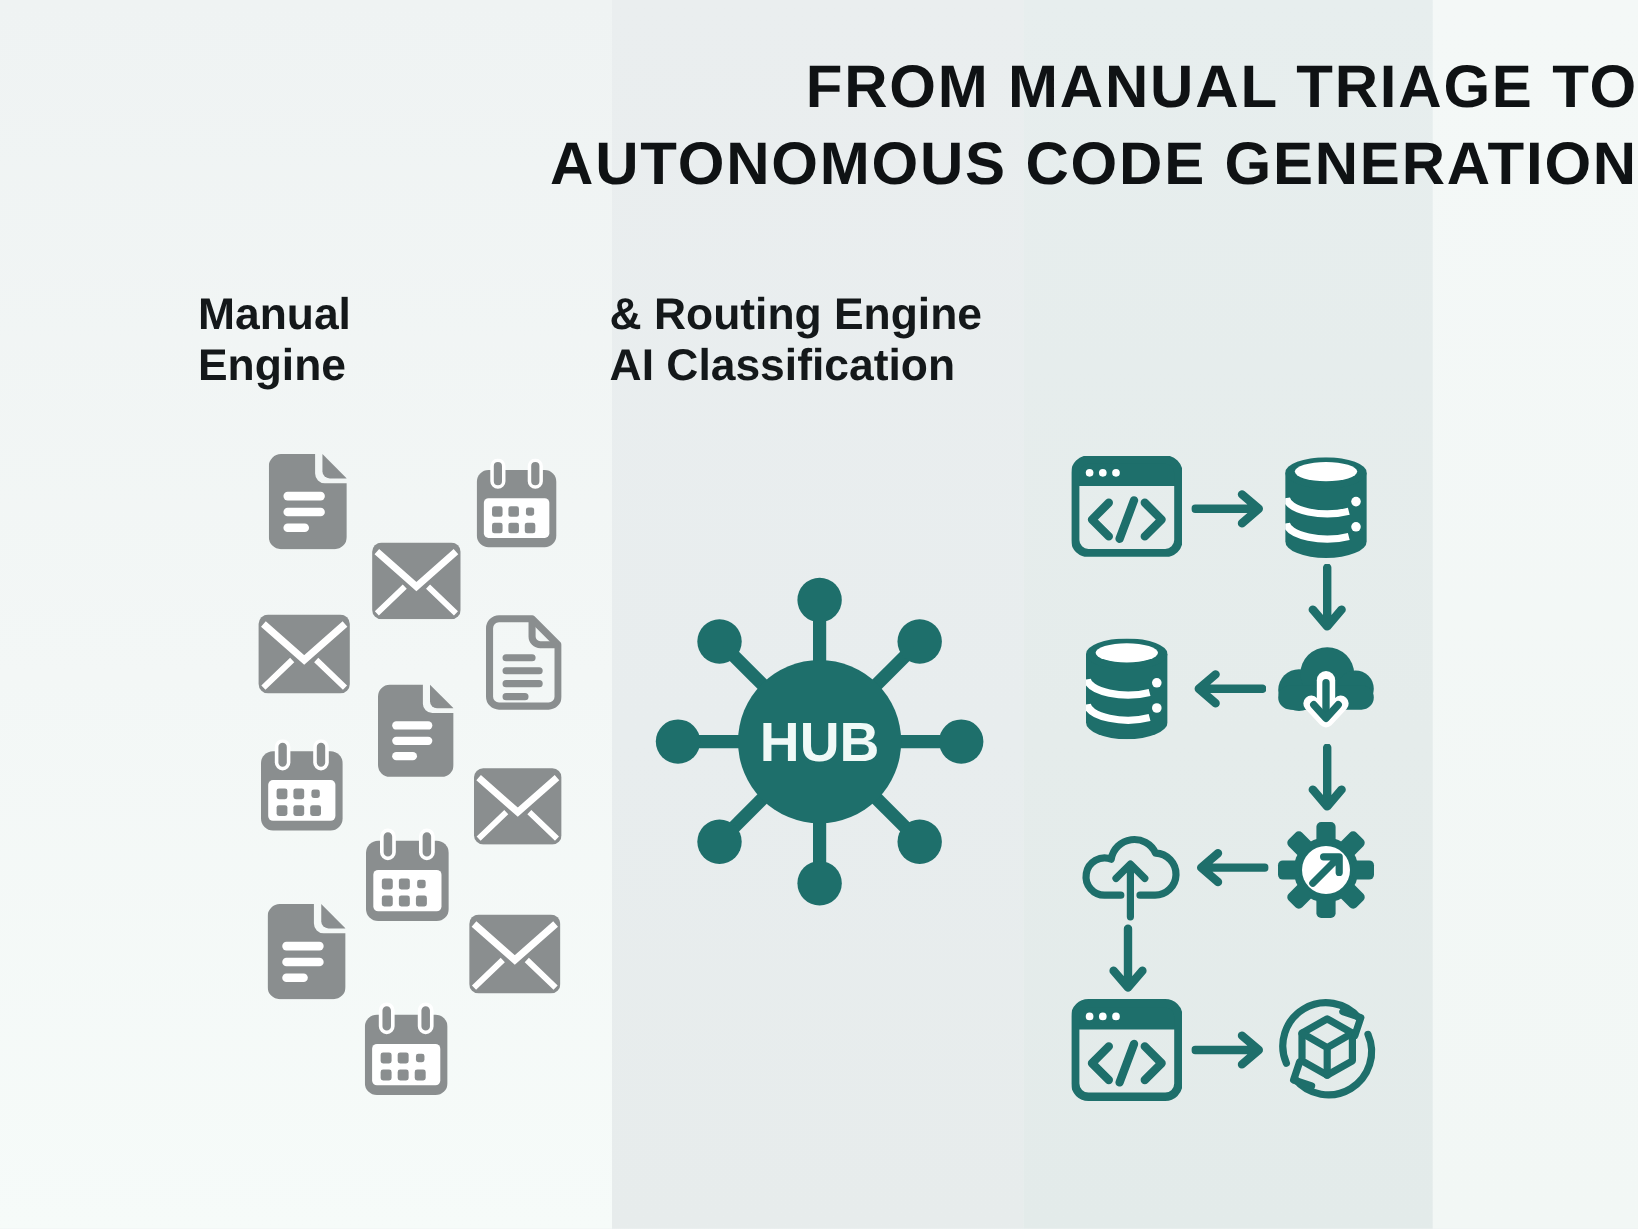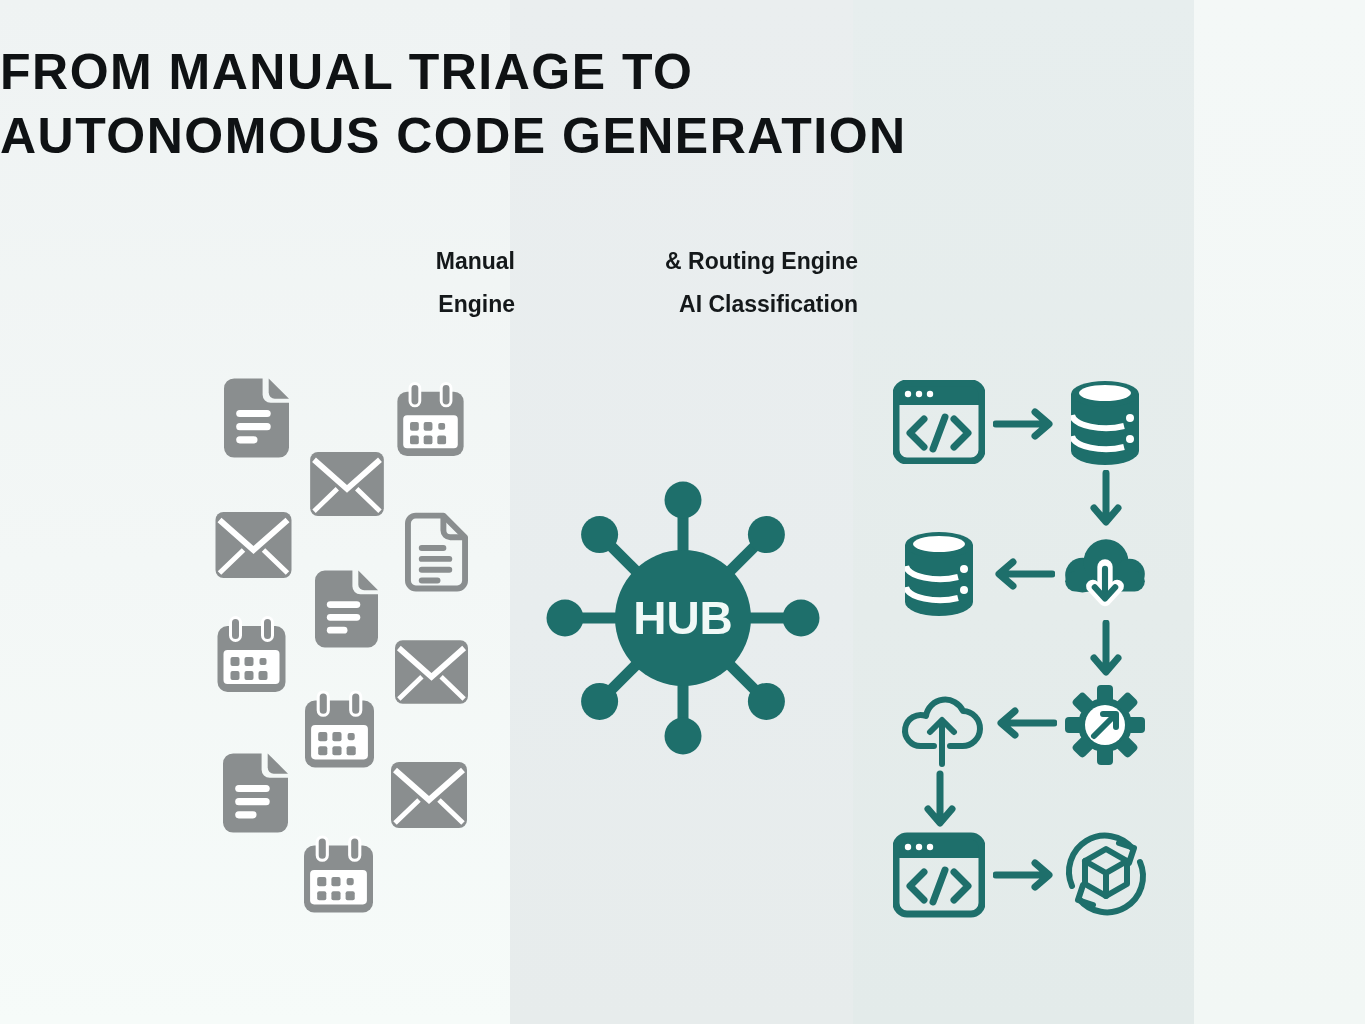--- a/index.html
+++ b/index.html
@@ -3,25 +3,25 @@
 <meta charset="utf-8">
 <style>
   html,body{margin:0;padding:0;background:#eef2f2;}
   .page{position:relative;width:1365px;height:1024px;overflow:hidden;
         font-family:"Liberation Sans",sans-serif;}
   .band{position:absolute;top:0;height:1024px;}
   .band1{left:0;width:510px;background:linear-gradient(180deg,#eff3f3 0%,#f3f7f6 55%,#f6fbf9 100%);}
   .band2{left:510px;width:343px;background:linear-gradient(180deg,#eaeeef 0%,#e8edee 60%,#e7ecec 100%);}
   .band3{left:853px;width:341px;background:linear-gradient(180deg,#e7eeee 0%,#e5eceb 60%,#e3ebea 100%);}
   .band4{left:1194px;width:171px;background:linear-gradient(180deg,#f4f8f7 0%,#f2f7f5 100%);}
-  .title{position:absolute;left:0;top:40px;width:1365px;text-align:left;
+  .title{position:absolute;left:0;top:40px;width:1365px;text-align:right;
          font-size:50px;line-height:64px;font-weight:bold;letter-spacing:1.5px;
          color:#0f1214;}
-  .col-head{position:absolute;top:240px;width:350px;text-align:right;
-            font-size:23px;line-height:43px;font-weight:bold;color:#14181a;}
+  .col-head{position:absolute;top:240px;width:350px;text-align:left;
+            font-size:37px;line-height:43px;font-weight:bold;color:#14181a;}
   .col-head.h1{left:165px;}
   .col-head.h2{left:508px;}
   .col-head.h3{left:843px;}
   .layer{position:absolute;left:0;top:0;width:1365px;height:1024px;}
   .scatter-icon{position:absolute;display:block;overflow:visible;}
   .hub-svg{position:absolute;left:530px;top:465px;width:306px;height:306px;overflow:visible;}
   .hub-label{font-family:"Liberation Sans",sans-serif;font-weight:bold;}
   .defs-holder{position:absolute;width:0;height:0;overflow:hidden;}
 </style>
 </head>

